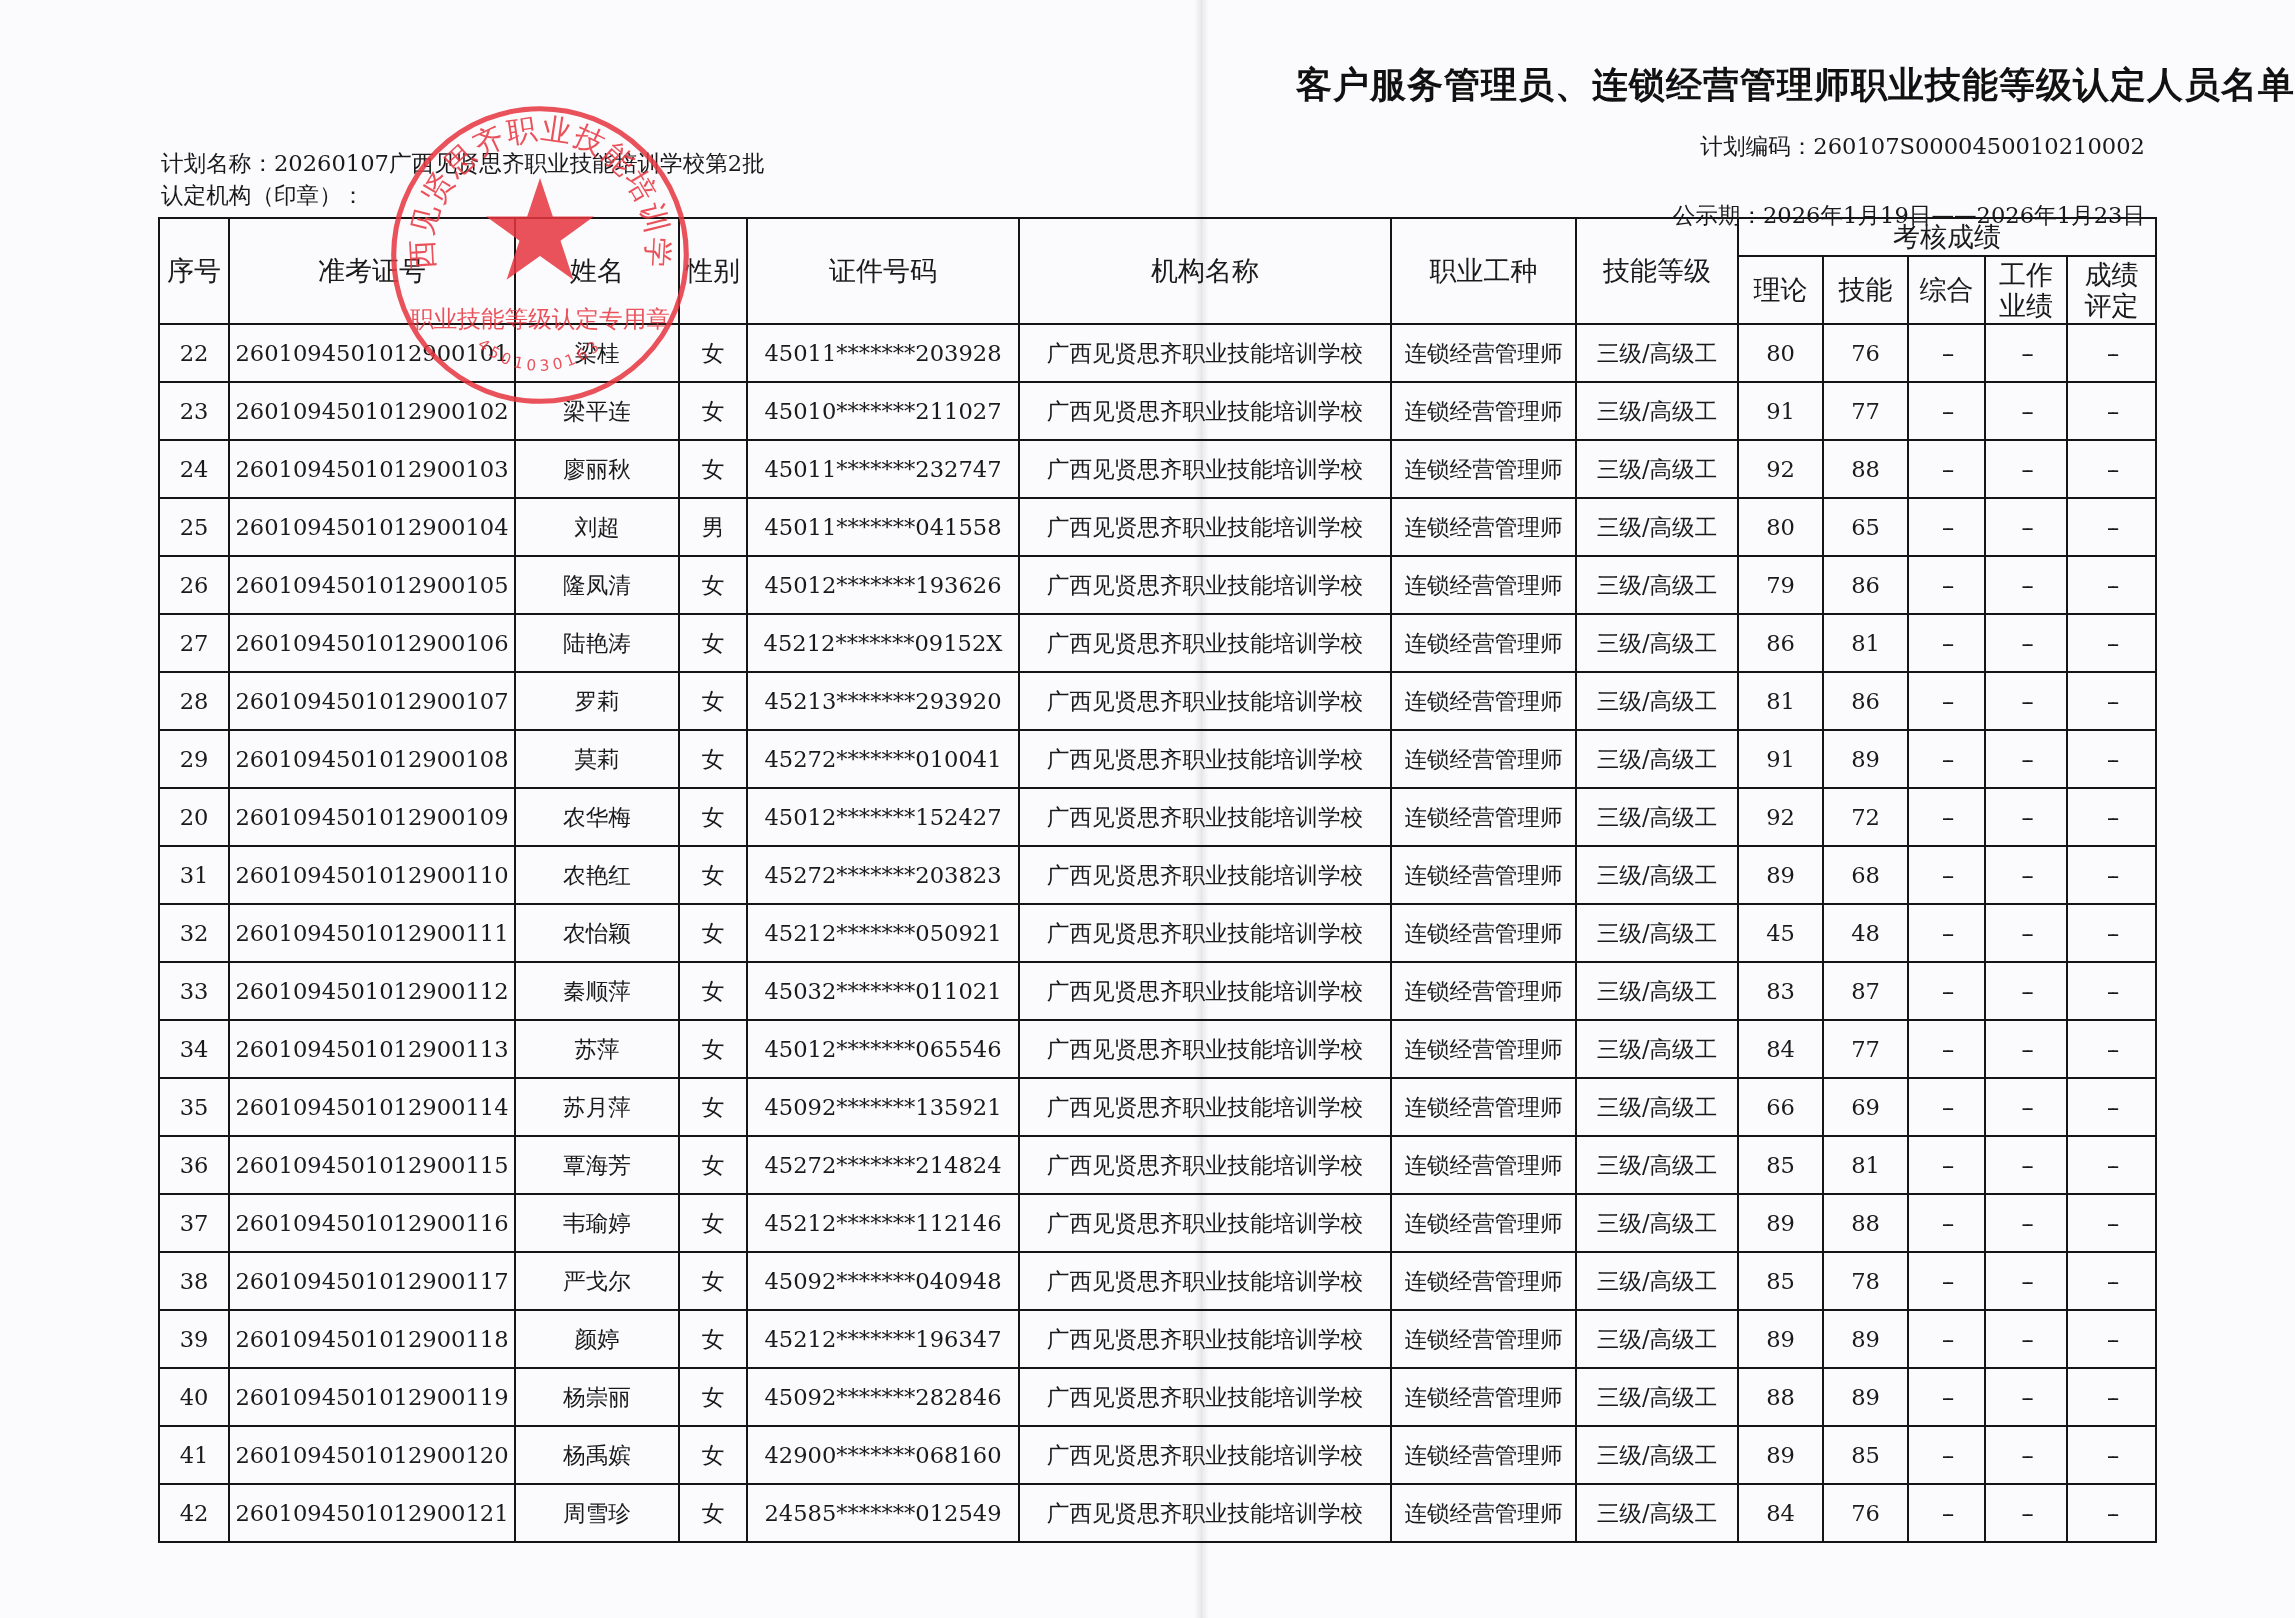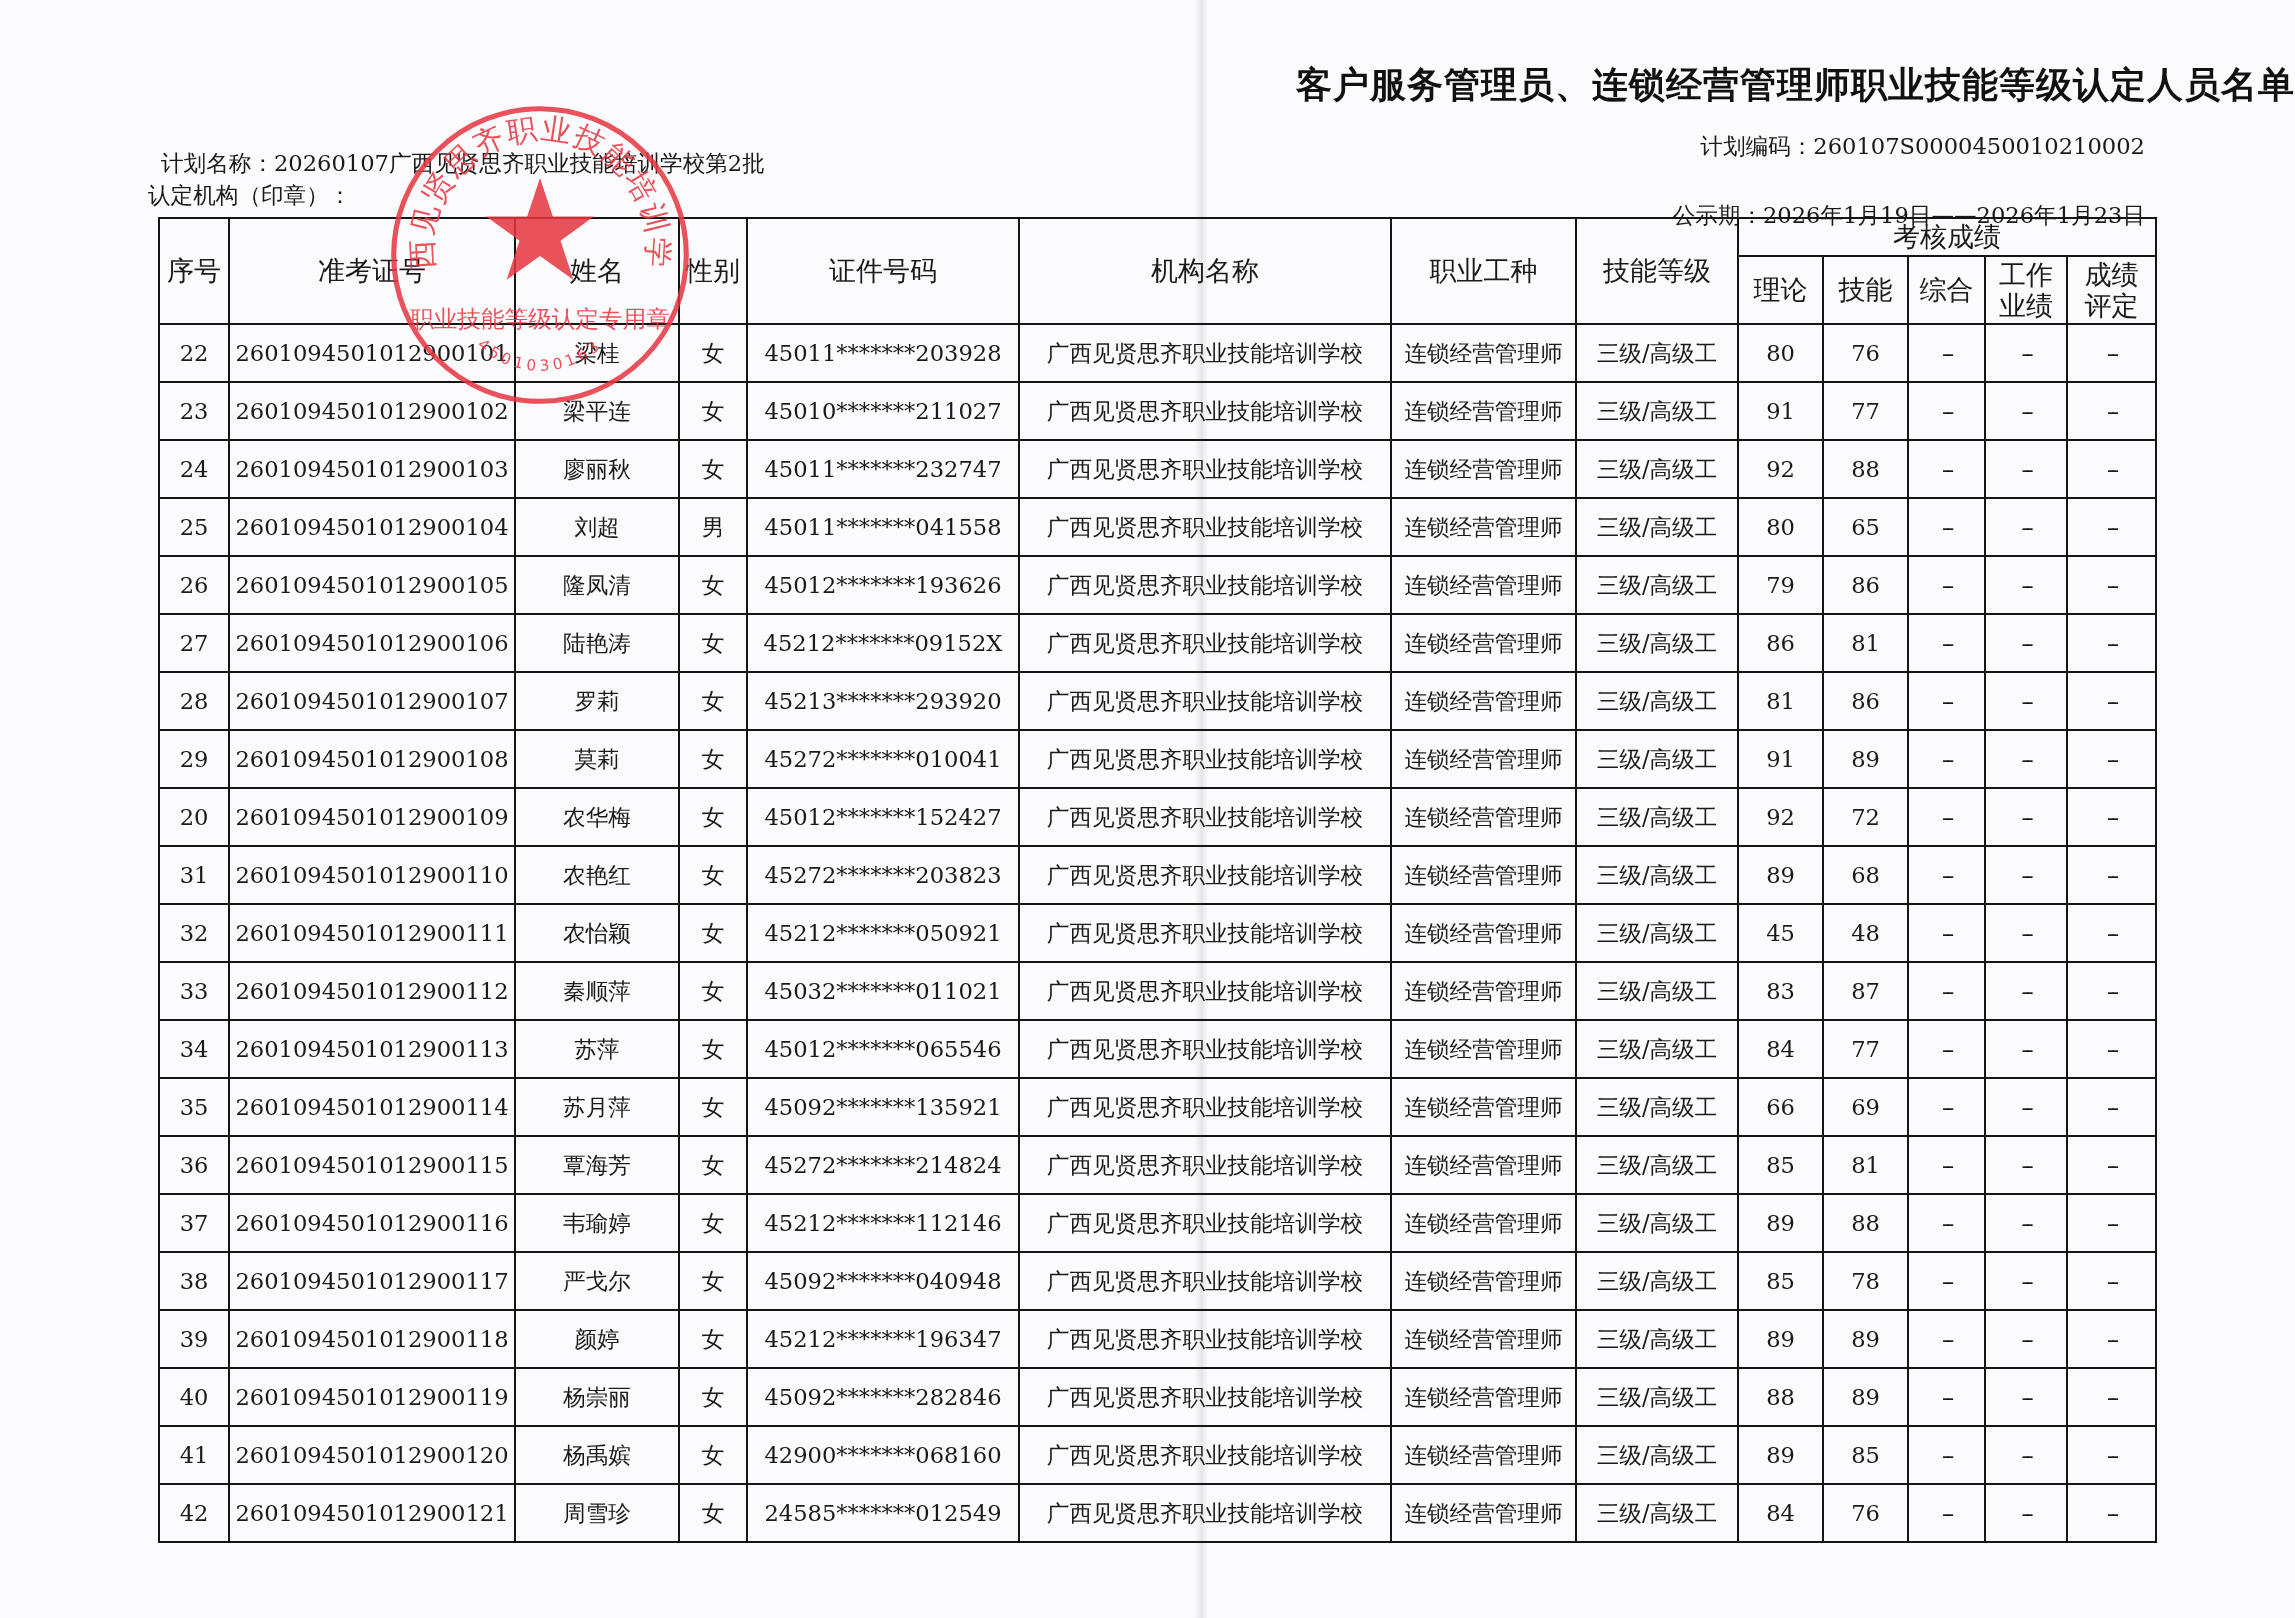--- a/index.html
+++ b/index.html
@@ -23,21 +23,21 @@
     font-weight: bold; font-size: 36px; letter-spacing: 1px;
     color: #111;
   }
   .meta {
     position: absolute; font-size: 22.6px;
     font-family: "DejaVu Sans", "Liberation Sans", sans-serif;
     color: #1a1a1a; white-space: nowrap;
   }
   .meta .val { font-family: "DejaVu Serif", "Liberation Serif", serif; }
   .meta-plan-name { left: 161px; top: 148px; }
-  .meta-org { left: 148px; top: 180px; }
+  .meta-org { left: 161px; top: 180px; }
   .meta-plan-code { right: 150px; top: 131px; }
   .meta-period { right: 150px; top: 180px; margin-top: 20px; }
 
   table.roster {
     position: absolute; left: 158px; top: 217px;
     border-collapse: collapse;
     table-layout: fixed;
     width: 1997px;
   }
   table.roster th, table.roster td {

